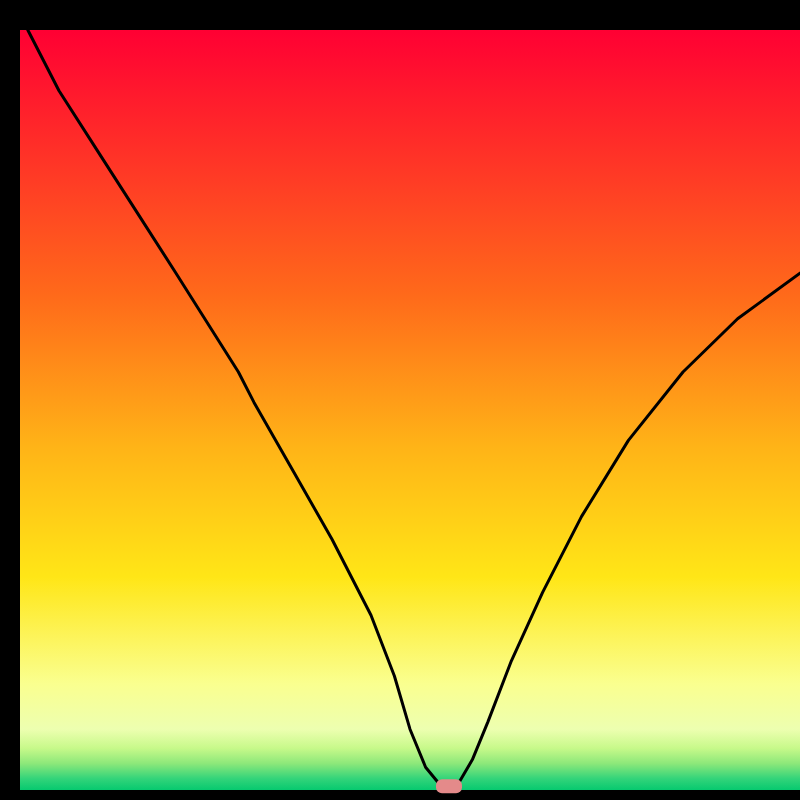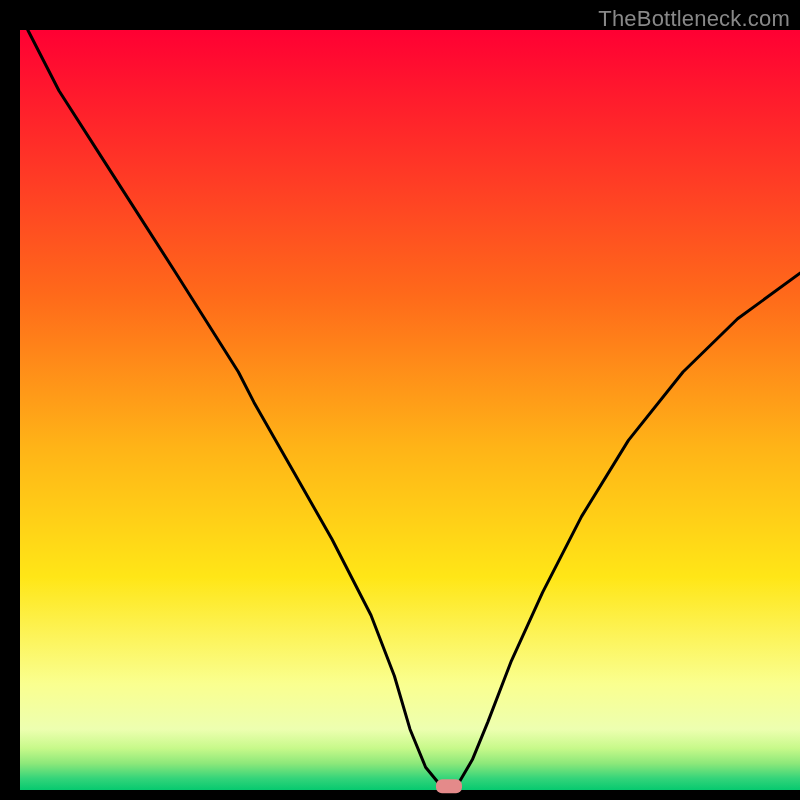--- a/index.html
+++ b/index.html
@@ -33,21 +33,20 @@
     top: 0;
     width: 800px;
     height: 800px;
   }
 </style>
 </head>
 <body>
 
 <div class="stage">
 
-  <div class="watermark">TheBottleneck.com</div>
 
   <svg class="plot" viewBox="0 0 800 800" preserveAspectRatio="none">
     <defs>
       <linearGradient id="bg-grad" x1="0" y1="0" x2="0" y2="1">
       <stop offset="0%" stop-color="#ff0033"></stop>
           <stop offset="35%" stop-color="#ff6a1a"></stop>
           <stop offset="55.00000000000001%" stop-color="#ffb417"></stop>
           <stop offset="72%" stop-color="#ffe617"></stop>
           <stop offset="86%" stop-color="#faff8f"></stop>
           <stop offset="92%" stop-color="#edffb0"></stop>

